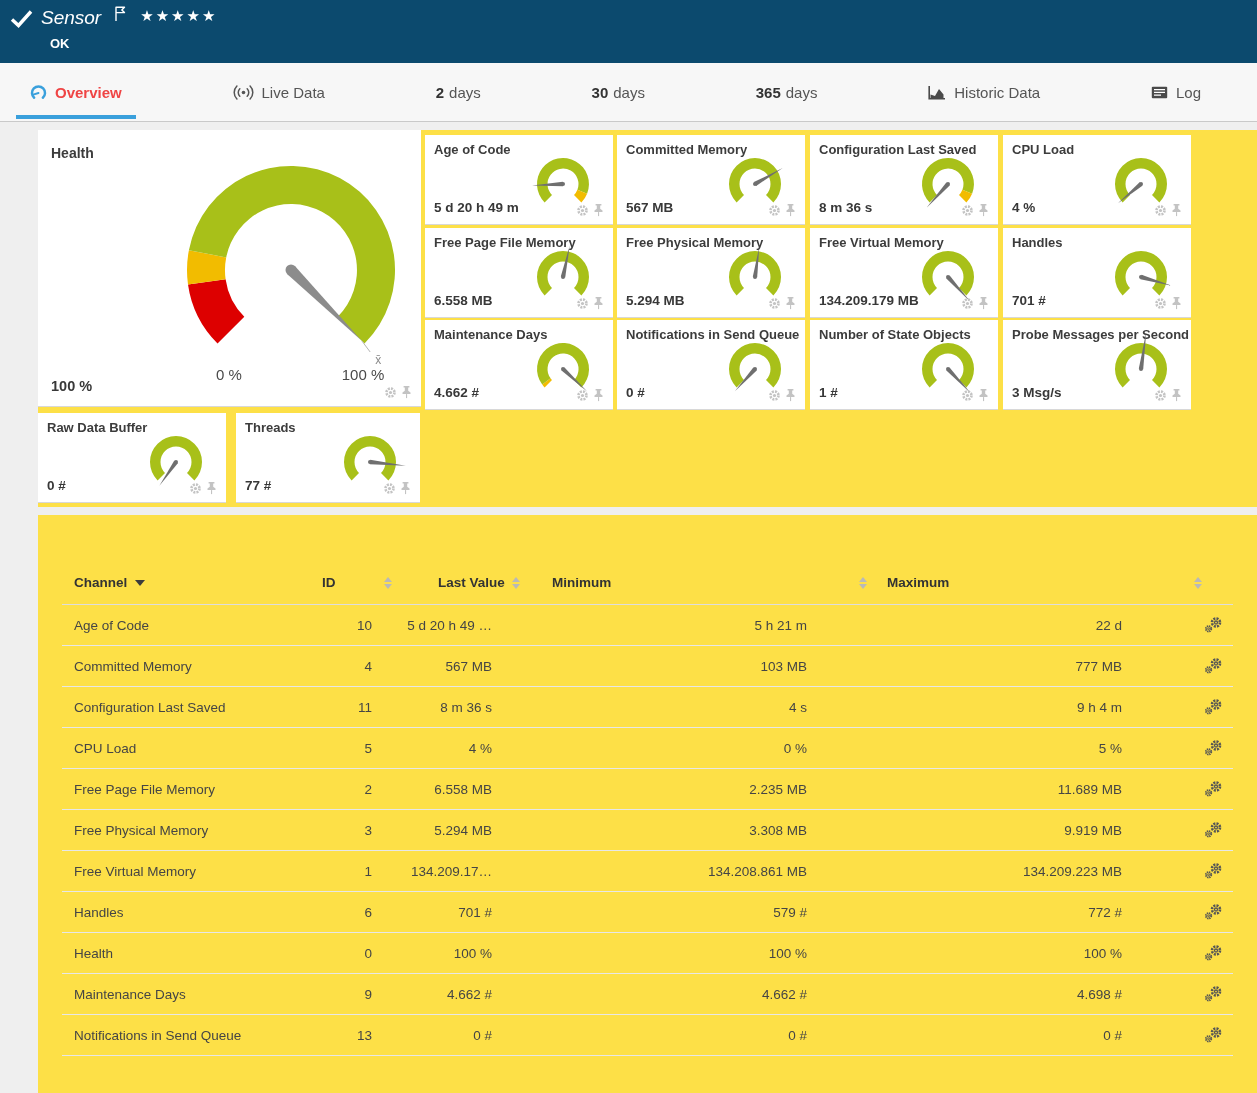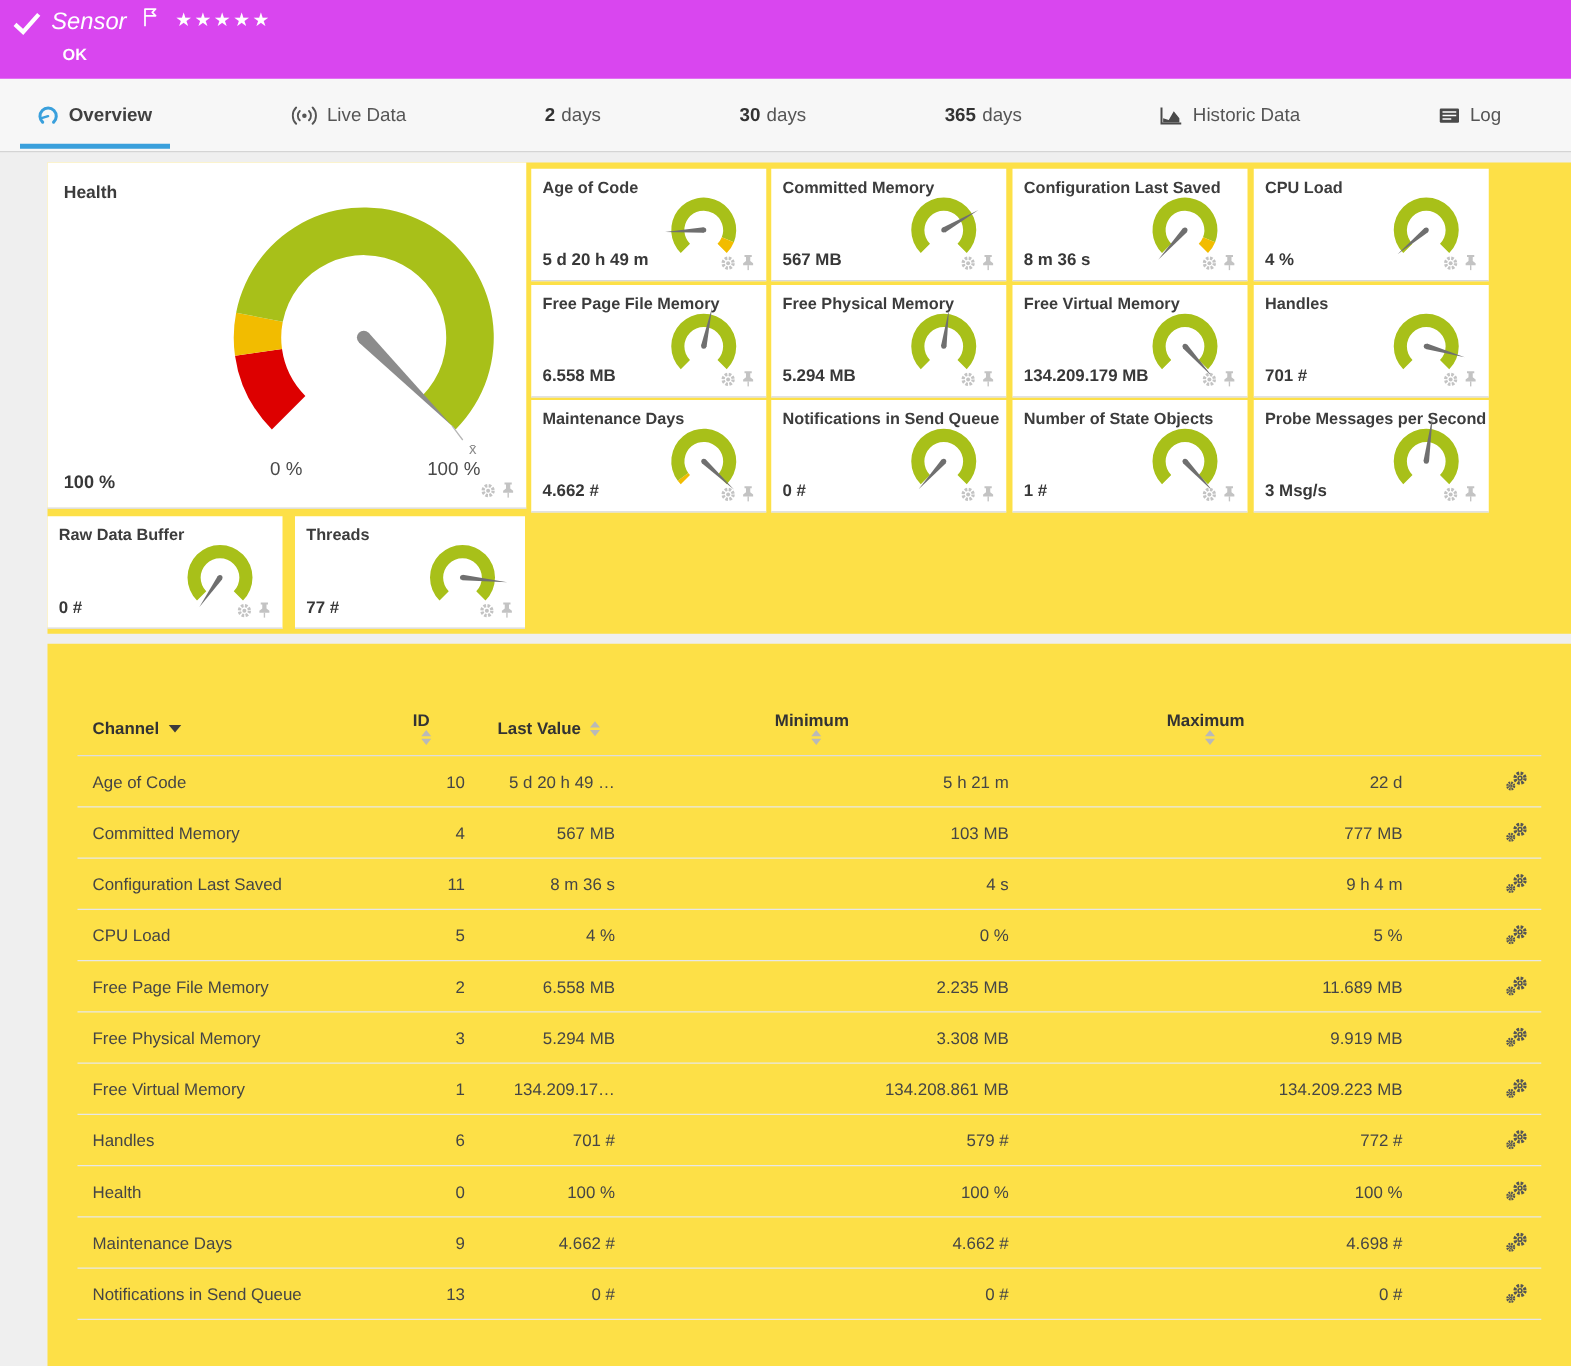--- a/index.html
+++ b/index.html
@@ -17,21 +17,21 @@
   .stars { font-size:15px; letter-spacing:2px; margin:-4px 0 0 14px; }
   .status-ok { position:absolute; left:50px; top:36px; font-size:13px; font-weight:bold; }
 
   
   .tabbar { height:59px; background:#f7f7f7; border-bottom:1px solid #c9c9c9;
     display:flex; justify-content:space-between; align-items:stretch; padding:0 42px 0 16px; }
   .tab { display:flex; align-items:center; font-size:15px; color:#555;
     padding:0 14px; position:relative; cursor:pointer; white-space:nowrap; }
   .tab .ticon { display:flex; margin-right:8px; }
   .tab .num { font-weight:bold; color:#333; margin-right:5px; }
-  .tab.active { color:#404040; font-weight:bold; }
+  .tab.active { color:#ef4444; font-weight:bold; }
   .tab.active::after { content:""; position:absolute; left:0; right:0; bottom:2px;
     height:4px; background:#3aa0dc; }
 
   
   .content { position:relative; height:971px; background:#efefef; }
   .panel { position:absolute; left:38px; right:0; background:#fde047; }
   #gauges-panel { top:8px; height:377px; }
   #table-panel  { top:393px; bottom:0; }
 
   .gcard { position:absolute; background:#fff; border-bottom:1px solid #d8d8d8; }
@@ -40,38 +40,38 @@
   .gsvg { position:absolute; }
   .gicons { position:absolute; display:flex; gap:4px; align-items:flex-end; }
   .gicons span { display:flex; cursor:pointer; }
 
   #health-card .gtitle { left:13px; top:15px; font-size:14px; }
   #health-card .gvalue { left:13px; bottom:12px; font-size:14.5px; }
 
   
   .tgrid { display:grid; grid-template-columns:240px 70px 120px 315px 315px 1fr;
     align-items:center; margin:0 24px; border-bottom:1px solid #e7e7e7; }
-  .thead { height:44px; font-weight:bold; color:#333; font-size:13.5px; border-bottom:1px solid #ddd; margin-top:46px; }
+  .thead { height:44px; font-weight:bold; color:#333; font-size:13.5px; border-bottom:1px solid #ddd; margin-top:46px;gap:20px; }
   .trow { height:41px; font-size:13.5px; color:#454545; cursor:pointer; }
   .c-channel { padding-left:12px; display:flex; align-items:center; }
   .c-right { text-align:right; }
   .h-last { padding-left:26px; text-align:right; }
-  .h-right { display:flex; justify-content:space-between; align-items:center;flex-direction:column; }
+  .h-right { display:flex; justify-content:space-between; align-items:center; }
   .c-gear { justify-self:end; padding-right:10px; display:flex; cursor:pointer; }
 
   .sorticon { display:inline-flex; flex-direction:column; margin-left:7px; }
   .tri { width:0; height:0; border-left:4px solid transparent; border-right:4px solid transparent; }
   .tri.up { border-bottom:5px solid #b9b9b9; margin-bottom:2px; }
   .tri.down { border-top:5px solid #b9b9b9; }
   .tri.dark { border-left-width:5px; border-right-width:5px; border-top:6px solid #3c3c3c; margin-left:8px; }
 </style>
 </head>
 <body>
 
-<div class="topbar" id="topbar" style="background: #d946ef;">
+<div class="topbar" id="topbar" style="background: #0c4a6e;">
   <div class="topbar-row1">
     <span class="check-wrap">
       <svg width="23" height="19" viewBox="0 0 23 19">
           <path d="M2 10.5 L8.5 16.5 L21 2.5" fill="none" stroke="#fff" stroke-width="3.4"></path>
         </svg>
     </span>
     <span class="sensor-kind">Sensor</span>
     <span class="flag-wrap">
       <svg width="12" height="16" viewBox="0 0 12 16">
           <path d="M2 15 V1.2 H10.5 L7.8 3.9 L10.5 6.6 H2" fill="none" stroke="#fff" stroke-width="1.4" stroke-linejoin="round"></path>

